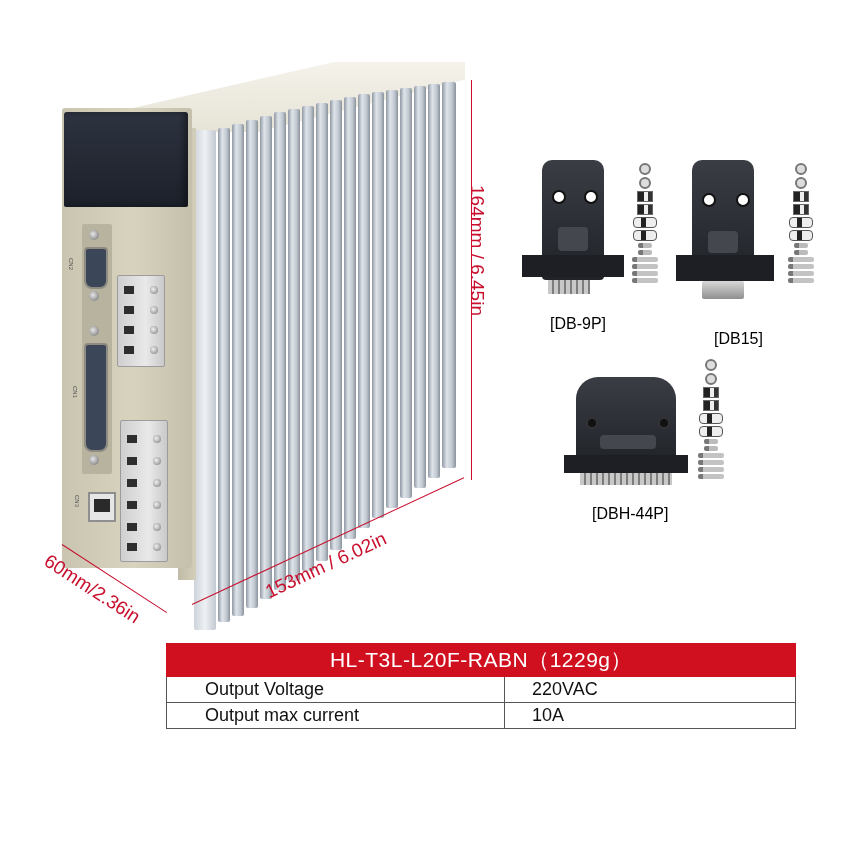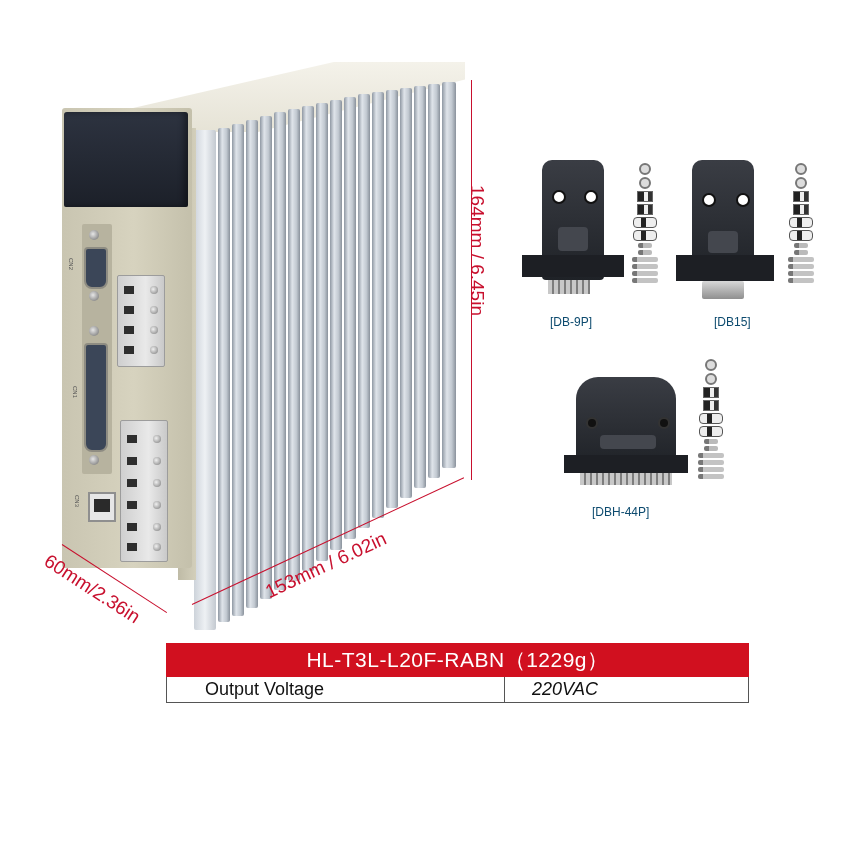--- a/index.html
+++ b/index.html
@@ -78,37 +78,37 @@
     .conn-hole { background: #fff; border-radius: 50%; border: 2px solid #111; }
     .conn-pins {
       background: repeating-linear-gradient(90deg, #c8c8c8 0 4px, #7d7d7d 4px 6px);
     }
     .hw-col { display: flex; flex-direction: column; align-items: center; gap: 2px; }
     .hw-nut { width: 8px; height: 8px; border-radius: 50%; border: 2px solid #777; background: #ddd; }
     .hw-clip { width: 14px; height: 9px; background: linear-gradient(90deg, #222 0 40%, #eee 40% 70%, #333 70%); border: 1px solid #666; }
     .hw-washer { width: 22px; height: 9px; background: linear-gradient(90deg, #eee 0 30%, #222 30% 55%, #eee 55%); border: 1px solid #555; border-radius: 4px; }
     .hw-screw-s { width: 14px; height: 5px; background: linear-gradient(90deg, #777 0 35%, #bbb 35%); border-radius: 2px; }
     .hw-screw-l { width: 26px; height: 5px; background: linear-gradient(90deg, #777 0 20%, #c3c3c3 20%); border-radius: 2px; }
-    .conn-label { font-size: 12px; color: #0c4a6e; white-space: nowrap; }
+    .conn-label { font-size: 16px; color: #000000; white-space: nowrap; }
 
     
     .spec-table {
-      left: 166px; top: 643px; width: 583px;
+      left: 166px; top: 643px; width: 630px;
       border-collapse: collapse; font-size: 18px; color: #111;
     }
     .spec-table th {
       background: #d1101f; color: #ffffff; font-weight: normal;
       height: 30px; font-size: 21px; letter-spacing: 0.5px;
       border: 1px solid #d1101f;
     }
     .spec-table td {
       border: 1px solid #555; height: 25px; padding: 0;
     }
     .spec-table td.k { width: 299px; padding-left: 38px; }
-    .spec-table td.v { padding-left: 27px; font-style: italic; }
+    .spec-table td.v { padding-left: 27px; }
   </style>
 </head>
 <body>
 
 <div class="abs" style="left:0;top:0;width:855px;height:640px;">
 
   <div class="abs top-face"></div>
 
   <div class="abs heatsink">
     <div class="fin" style="left:0px;top:48px;height:500px;width:22px;background:linear-gradient(90deg,#cdd3da,#eef1f4 50%,#c3c9d0);"></div>
@@ -224,21 +224,21 @@
       <div class="hw-clip"></div>
     <div class="hw-washer"></div>
       <div class="hw-washer"></div>
       <div class="hw-screw-s"></div>
       <div class="hw-screw-s"></div>
     <div class="hw-screw-l"></div>
       <div class="hw-screw-l"></div>
       <div class="hw-screw-l"></div>
       <div class="hw-screw-l"></div>
   </div>
-  <div class="abs conn-label" style="left:38px;top:160px;">[DB15]</div>
+  <div class="abs conn-label" style="left:38px;top:175px;">[DB15]</div>
 </div>
 
 <div class="abs" style="left:558px;top:355px;width:180px;height:180px;">
   <div class="abs conn-shell" style="left:18px;top:22px;width:100px;height:90px;border-radius:22px 22px 4px 4px;"></div>
   <div class="abs conn-hole" style="left:28px;top:62px;width:8px;height:8px;background:#111;border-color:#333;"></div>
   <div class="abs conn-hole" style="left:100px;top:62px;width:8px;height:8px;background:#111;border-color:#333;"></div>
   <div class="abs conn-window" style="left:42px;top:80px;width:56px;height:14px;"></div>
   <div class="abs conn-flange" style="left:6px;top:100px;width:124px;height:18px;"></div>
   <div class="abs conn-pins" style="left:22px;top:118px;width:92px;height:12px;"></div>
   <div class="abs hw-col" style="left:140px;top:4px;">
@@ -262,14 +262,18 @@
   <thead>
     <tr>
       <th colspan="2">HL-T3L-L20F-RABN（1229g）</th>
     </tr>
   </thead>
   <tbody>
     <tr>
       <td class="k">Output Voltage</td>
       <td class="v">220VAC</td>
     </tr>
+    <tr>
+      <td class="k">Output max current</td>
+      <td class="v">10A</td>
+    </tr>
   </tbody>
 </table>
 
 </body></html>

